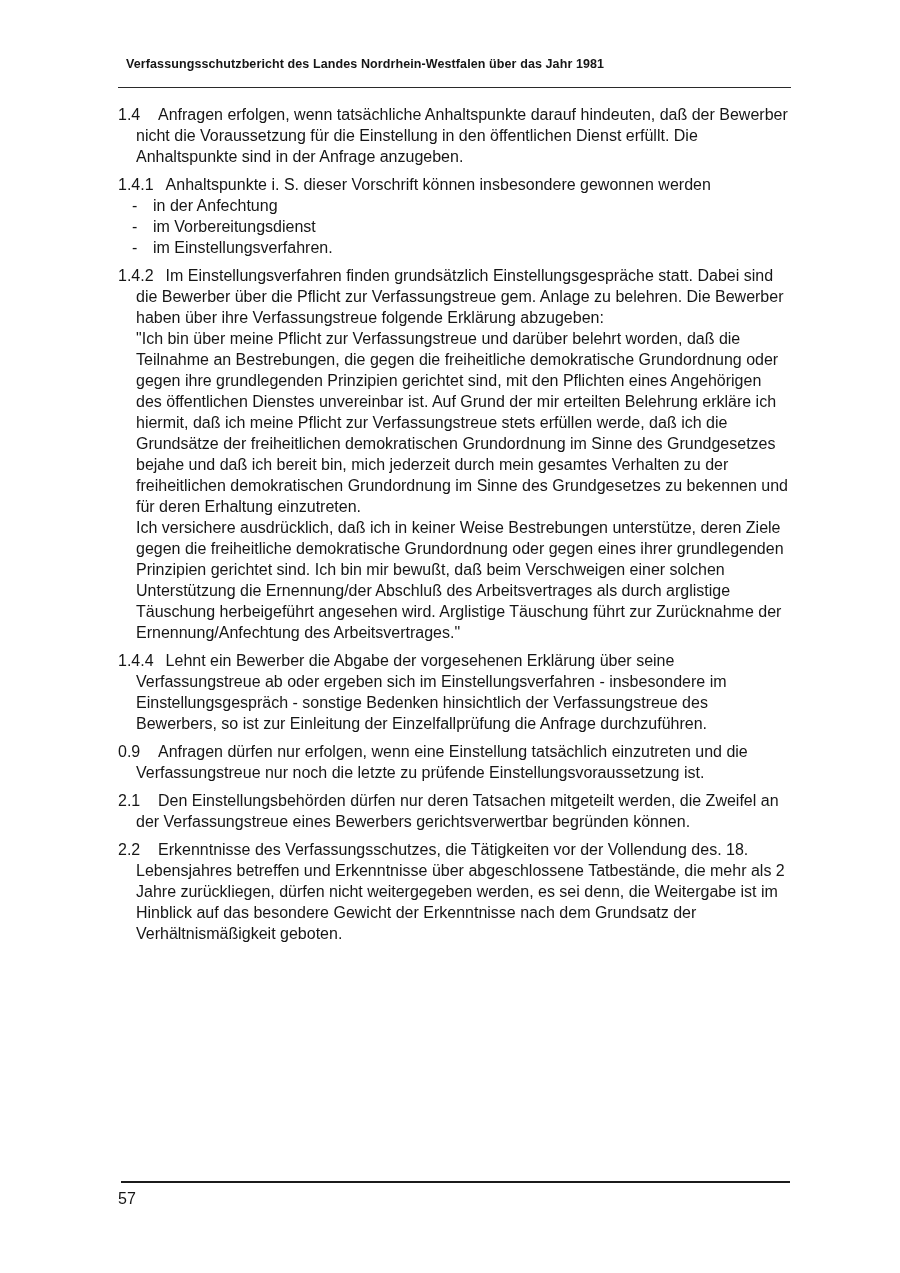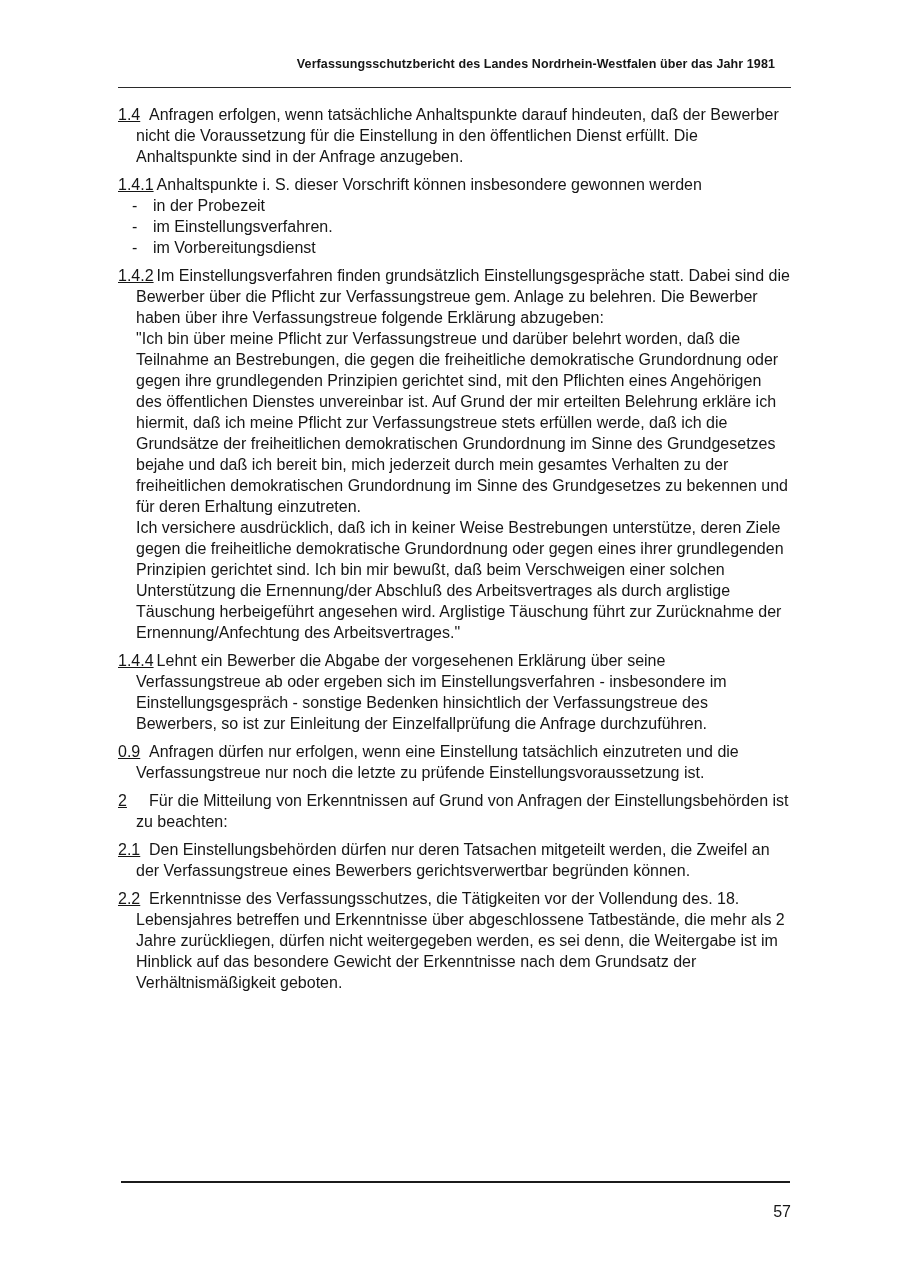--- a/index.html
+++ b/index.html
@@ -14,24 +14,24 @@
     height: 1273px;
     background: #ffffff;
     color: #161616;
     font-family: "Liberation Sans", "DejaVu Sans", sans-serif;
     font-size: 16px;
     line-height: 21px;
     overflow: hidden;
   }
   .header-title {
     position: absolute;
-    left: 102px;
+    left: 126px;
     top: 56px;
     width: 673px;
-    text-align: right;
+    text-align: left;
     font-size: 12.5px;
     line-height: 16px;
     font-weight: bold;
     letter-spacing: 0.1px;
   }
   .header-rule {
     position: absolute;
     left: 118px;
     top: 87px;
     width: 673px;
@@ -45,23 +45,22 @@
     width: 673px;
   }
   .para {
     padding-left: 18px;
     text-indent: -18px;
     margin: 0 0 7px 0;
   }
   .num {
     display: inline-block;
     min-width: 28px;
-    margin-right: 3px;
+    margin-right: 12px;
     text-indent: 0;
-    text-decoration: underline;
   }
   .sub {
     text-indent: 0;
   }
   .list {
     margin-left: -18px;
     text-indent: 0;
   }
   .li {
     padding-left: 14px;
@@ -77,57 +76,55 @@
     top: 1181px;
     width: 669px;
     height: 2px;
     background: #1b1b1b;
   }
   .page-number {
     position: absolute;
     left: 118px;
     top: 1188px;
     width: 673px;
-    text-align: right;
+    text-align: left;
     font-size: 16px;
-    margin-top: 13px;
   }
 </style>
 </head>
 <body>
 
 <div class="page">
 
   <div class="header-title">Verfassungsschutzbericht des Landes Nordrhein-Westfalen über das Jahr 1981</div>
   <div class="header-rule"></div>
 
   <div class="content">
 
     <div class="para"><span class="num">1.4</span><span>Anfragen erfolgen, wenn tatsächliche Anhaltspunkte darauf hindeuten, daß der Bewerber nicht die Voraussetzung für die Einstellung in den öffentlichen Dienst erfüllt. Die Anhaltspunkte sind in der Anfrage anzugeben.</span></div>
 
     <div class="para"><span class="num">1.4.1</span><span>Anhaltspunkte i. S. dieser Vorschrift können insbesondere gewonnen werden</span>
       <div class="list">
-        <div class="li"><span class="dash">-</span><span>in der Probezeit</span></div>
+        <div class="li"><span class="dash">-</span><span>in der Anfechtung</span></div>
+        <div class="li"><span class="dash">-</span><span>im Vorbereitungsdienst</span></div>
         <div class="li"><span class="dash">-</span><span>im Einstellungsverfahren.</span></div>
-        <div class="li"><span class="dash">-</span><span>im Vorbereitungsdienst</span></div>
       </div>
     </div>
 
     <div class="para">
       <div><span class="num">1.4.2</span><span>Im Einstellungsverfahren finden grundsätzlich Einstellungsgespräche statt. Dabei sind die Bewerber über die Pflicht zur Verfassungstreue gem. Anlage zu belehren. Die Bewerber haben über ihre Verfassungstreue folgende Erklärung abzugeben:</span></div>
       <div class="sub">"Ich bin über meine Pflicht zur Verfassungstreue und darüber belehrt worden, daß die Teilnahme an Bestrebungen, die gegen die freiheitliche demokratische Grundordnung oder gegen ihre grundlegenden Prinzipien gerichtet sind, mit den Pflichten eines Angehörigen des öffentlichen Dienstes unvereinbar ist. Auf Grund der mir erteilten Belehrung erkläre ich hiermit, daß ich meine Pflicht zur Verfassungstreue stets erfüllen werde, daß ich die Grundsätze der freiheitlichen demokratischen Grundordnung im Sinne des Grundgesetzes bejahe und daß ich bereit bin, mich jederzeit durch mein gesamtes Verhalten zu der freiheitlichen demokratischen Grundordnung im Sinne des Grundgesetzes zu bekennen und für deren Erhaltung einzutreten.</div>
       <div class="sub">Ich versichere ausdrücklich, daß ich in keiner Weise Bestrebungen unterstütze, deren Ziele gegen die freiheitliche demokratische Grundordnung oder gegen eines ihrer grundlegenden Prinzipien gerichtet sind. Ich bin mir bewußt, daß beim Verschweigen einer solchen Unterstützung die Ernennung/der Abschluß des Arbeitsvertrages als durch arglistige Täuschung herbeigeführt angesehen wird. Arglistige Täuschung führt zur Zurücknahme der Ernennung/Anfechtung des Arbeitsvertrages."</div>
     </div>
 
 
     <div class="para"><span class="num">1.4.4</span><span>Lehnt ein Bewerber die Abgabe der vorgesehenen Erklärung über seine Verfassungstreue ab oder ergeben sich im Einstellungsverfahren - insbesondere im Einstellungsgespräch - sonstige Bedenken hinsichtlich der Verfassungstreue des Bewerbers, so ist zur Einleitung der Einzelfallprüfung die Anfrage durchzuführen.</span></div>
 
     <div class="para"><span class="num">0.9</span><span>Anfragen dürfen nur erfolgen, wenn eine Einstellung tatsächlich einzutreten und die Verfassungstreue nur noch die letzte zu prüfende Einstellungsvoraussetzung ist.</span></div>
 
-    <div class="para"><span class="num">2</span><span>Für die Mitteilung von Erkenntnissen auf Grund von Anfragen der Einstellungsbehörden ist zu beachten:</span></div>
 
     <div class="para"><span class="num">2.1</span><span>Den Einstellungsbehörden dürfen nur deren Tatsachen mitgeteilt werden, die Zweifel an der Verfassungstreue eines Bewerbers gerichtsverwertbar begründen können.</span></div>
 
     <div class="para"><span class="num">2.2</span><span>Erkenntnisse des Verfassungsschutzes, die Tätigkeiten vor der Vollendung des. 18. Lebensjahres betreffen und Erkenntnisse über abgeschlossene Tatbestände, die mehr als 2 Jahre zurückliegen, dürfen nicht weitergegeben werden, es sei denn, die Weitergabe ist im Hinblick auf das besondere Gewicht der Erkenntnisse nach dem Grundsatz der Verhältnismäßigkeit geboten.</span></div>
 
   </div>
 
   <div class="footer-rule"></div>
   <div class="page-number">57</div>
 

